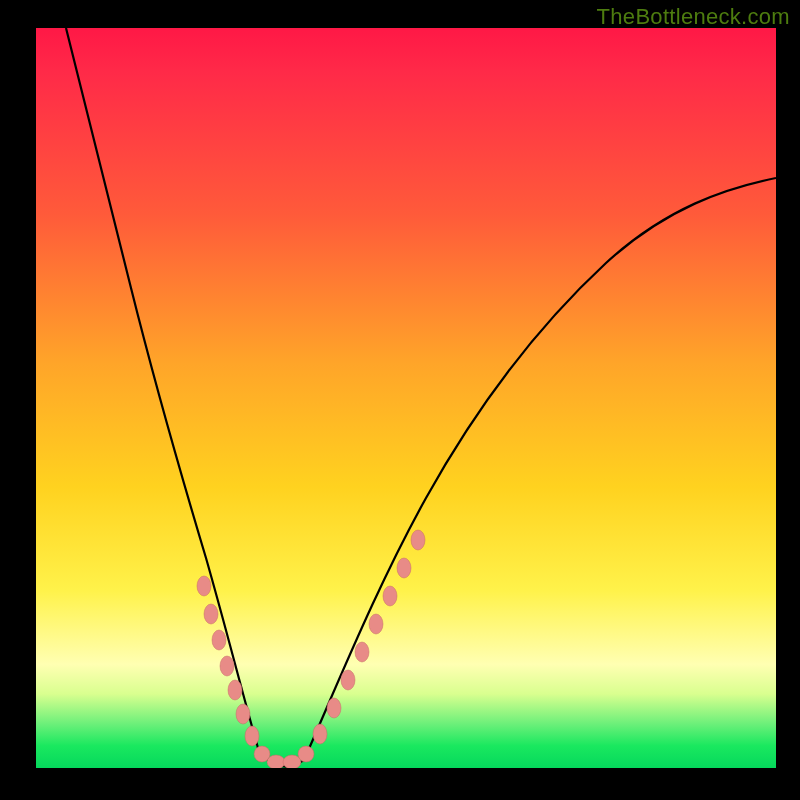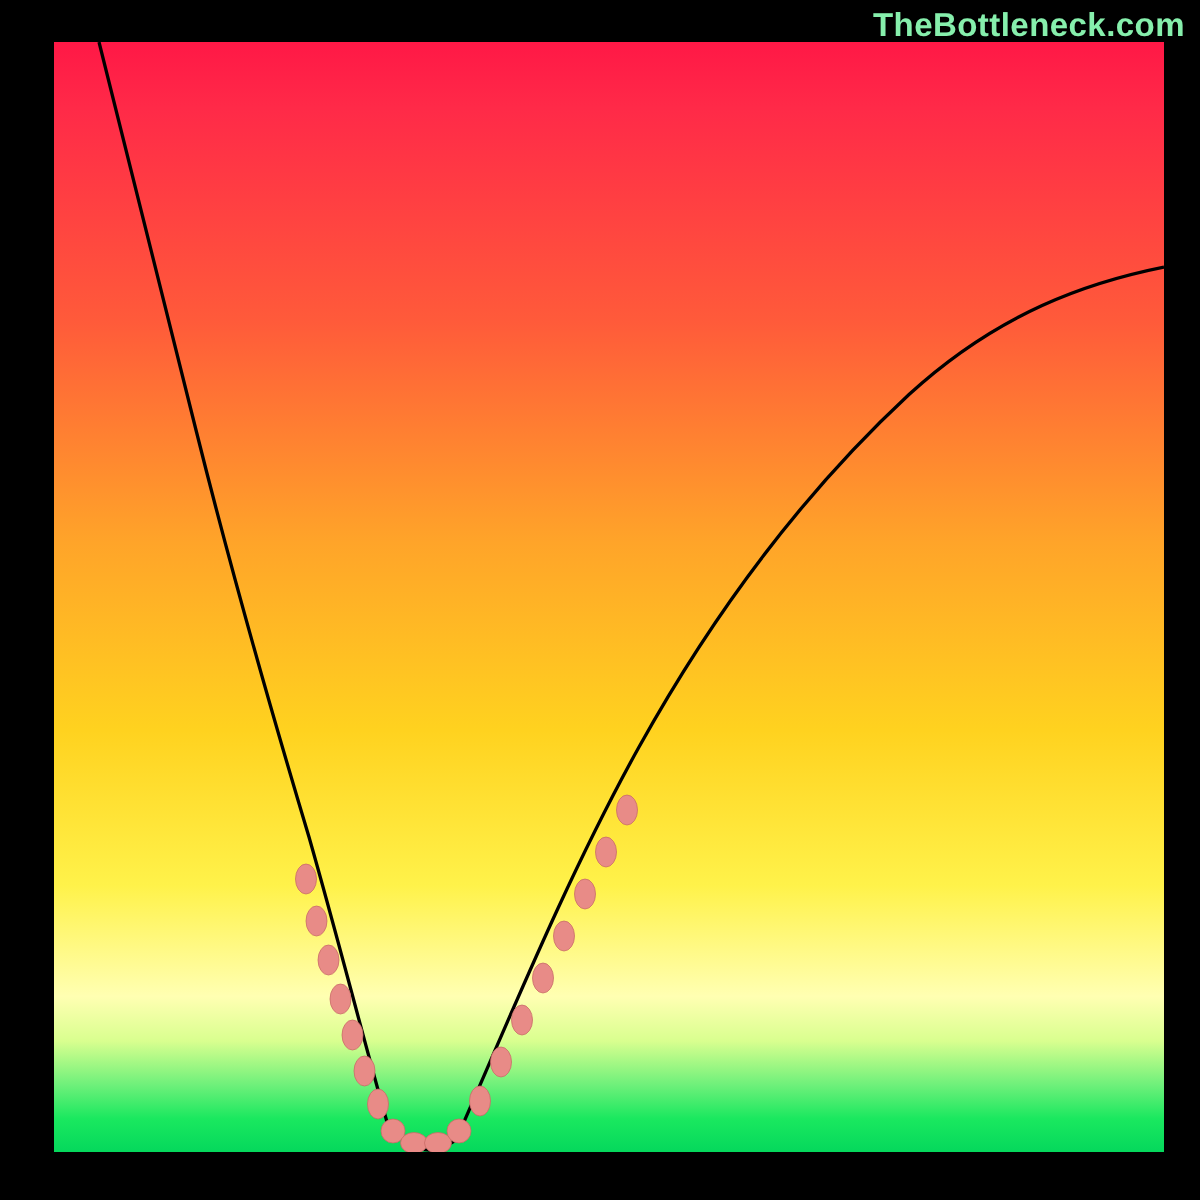--- a/index.html
+++ b/index.html
@@ -14,23 +14,23 @@
   .frame {
     position: relative;
     width: 800px;
     height: 800px;
     background: #000;
   }
   .watermark {
     position: absolute;
     top: 4px;
     right: 10px;
-    color: #86efac;
+    color: #4d7c0f;
     font-size: 22px;
-    font-weight: 700;
+    font-weight: 400;
     letter-spacing: 0.3px;
     z-index: 50;
   }
   .plot {
     position: absolute;
     left: 36px;
     top: 28px;
     width: 740px;
     height: 740px;
     

